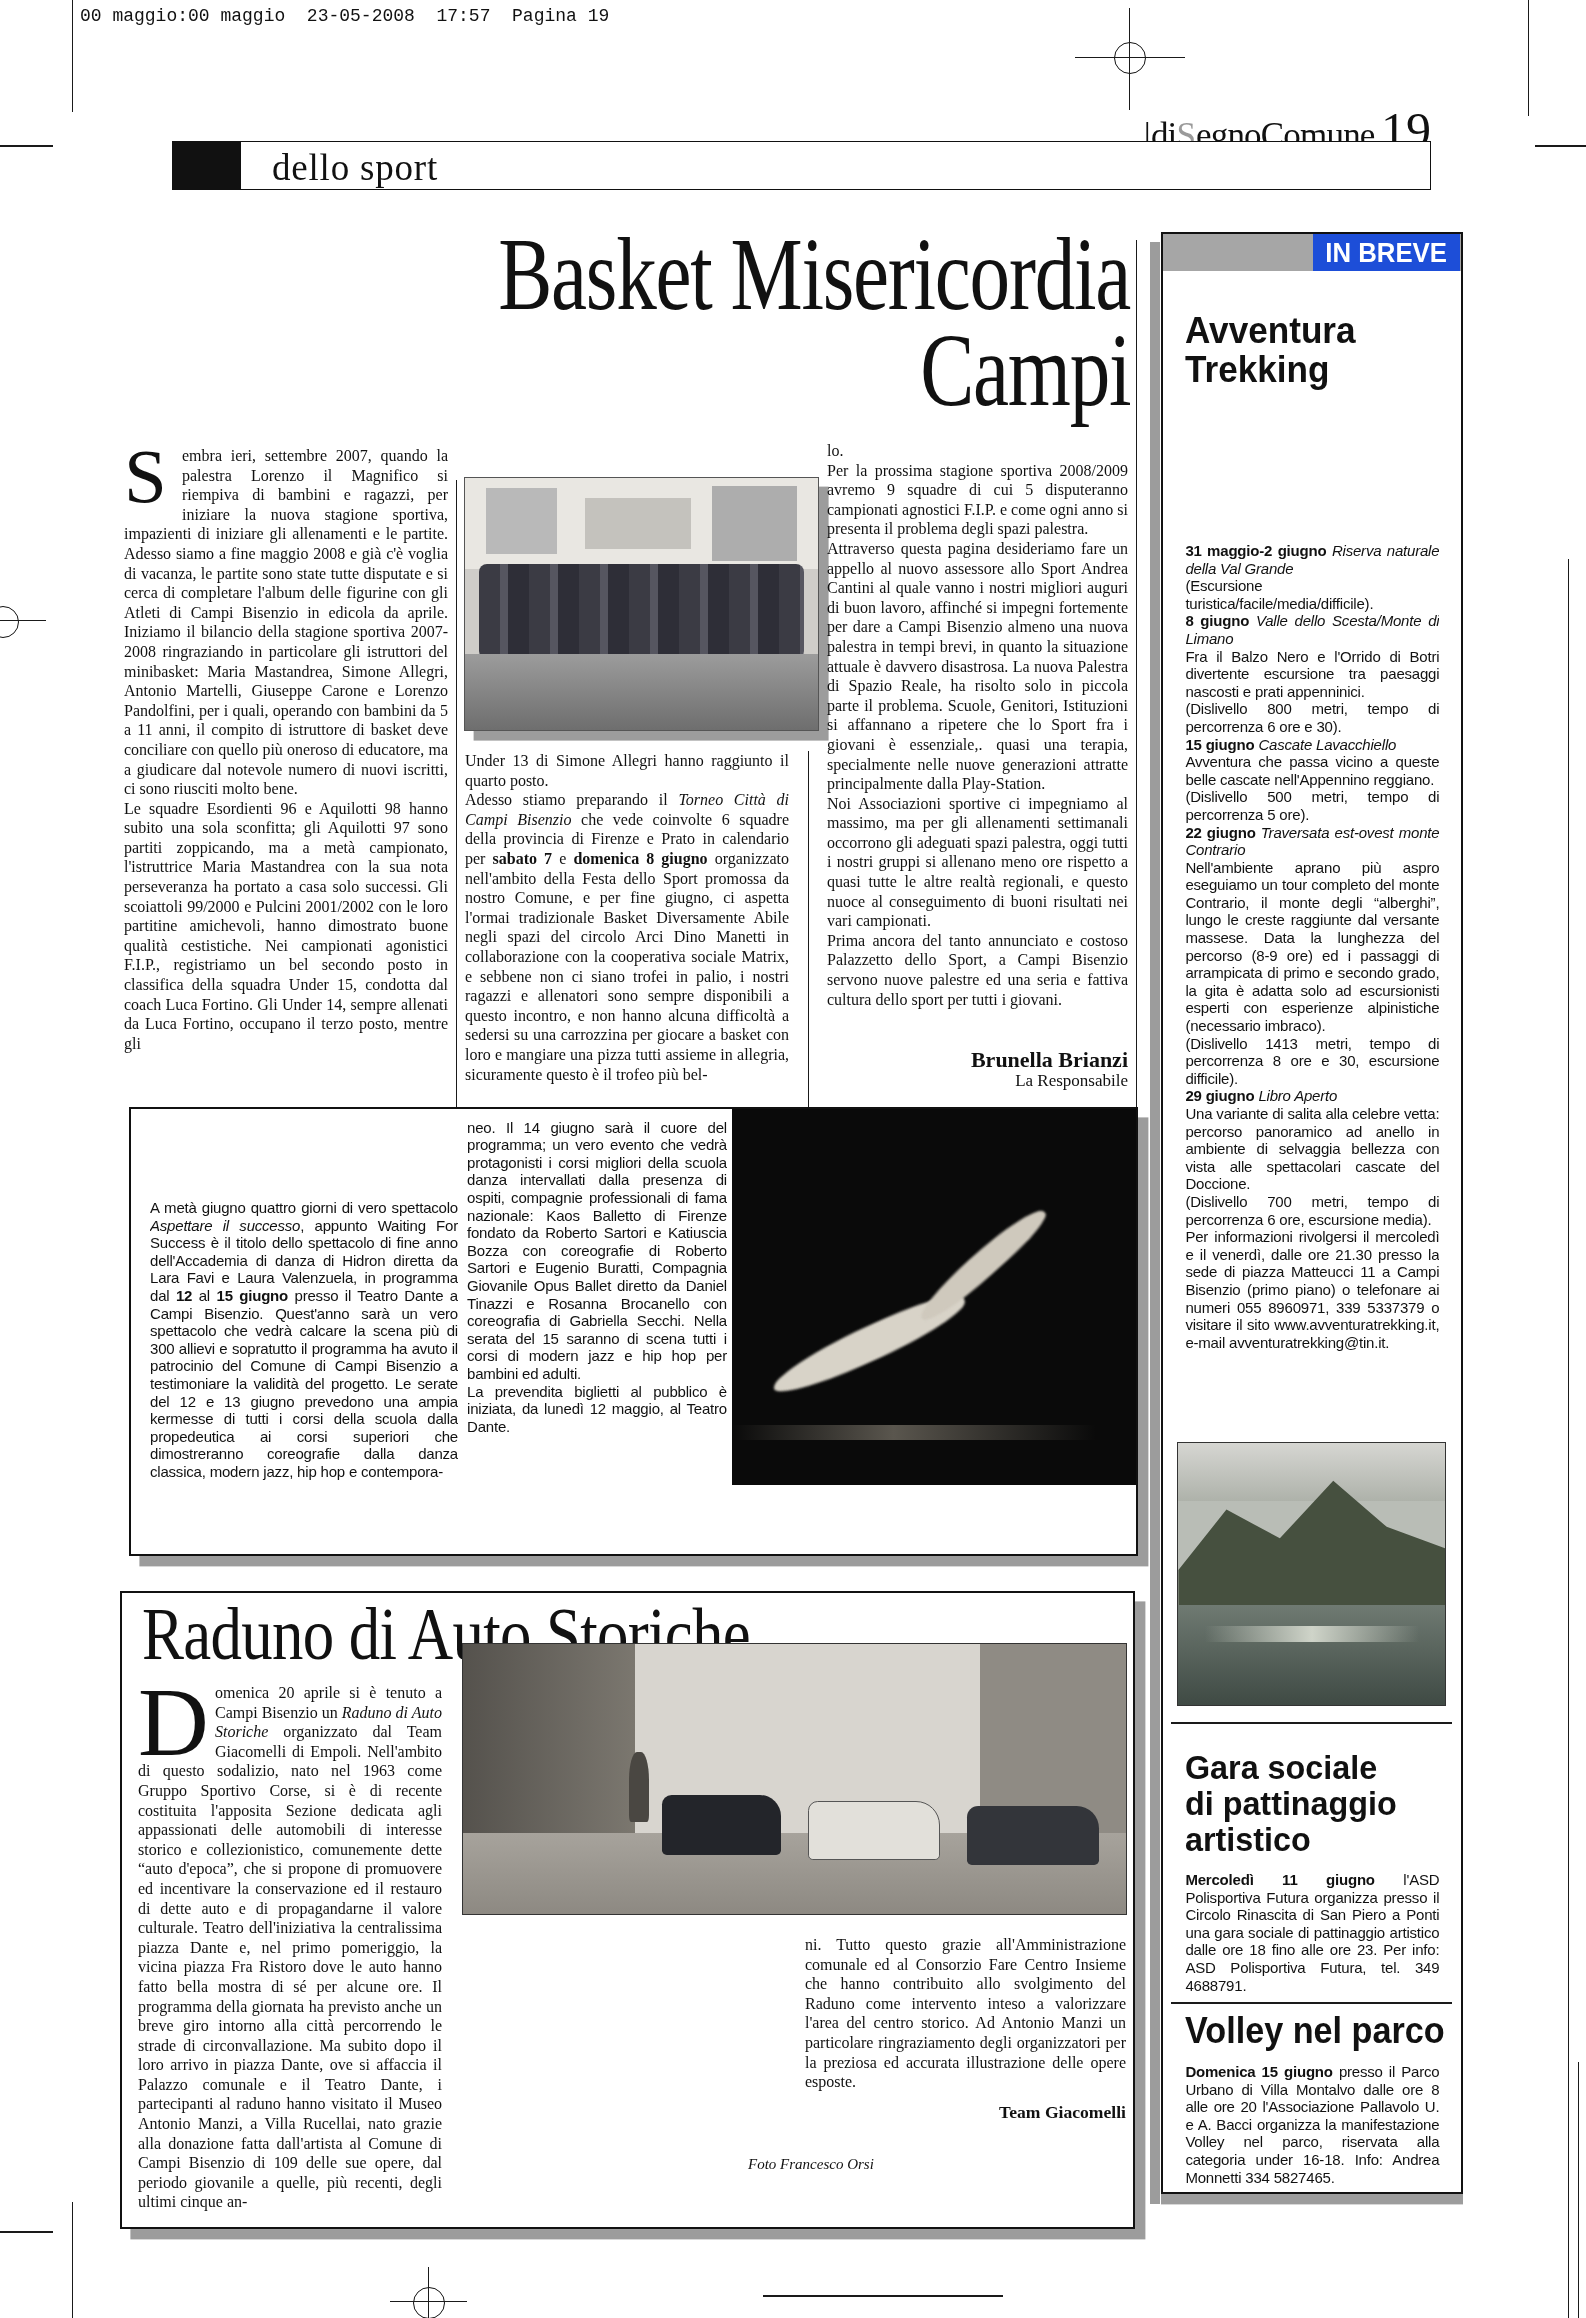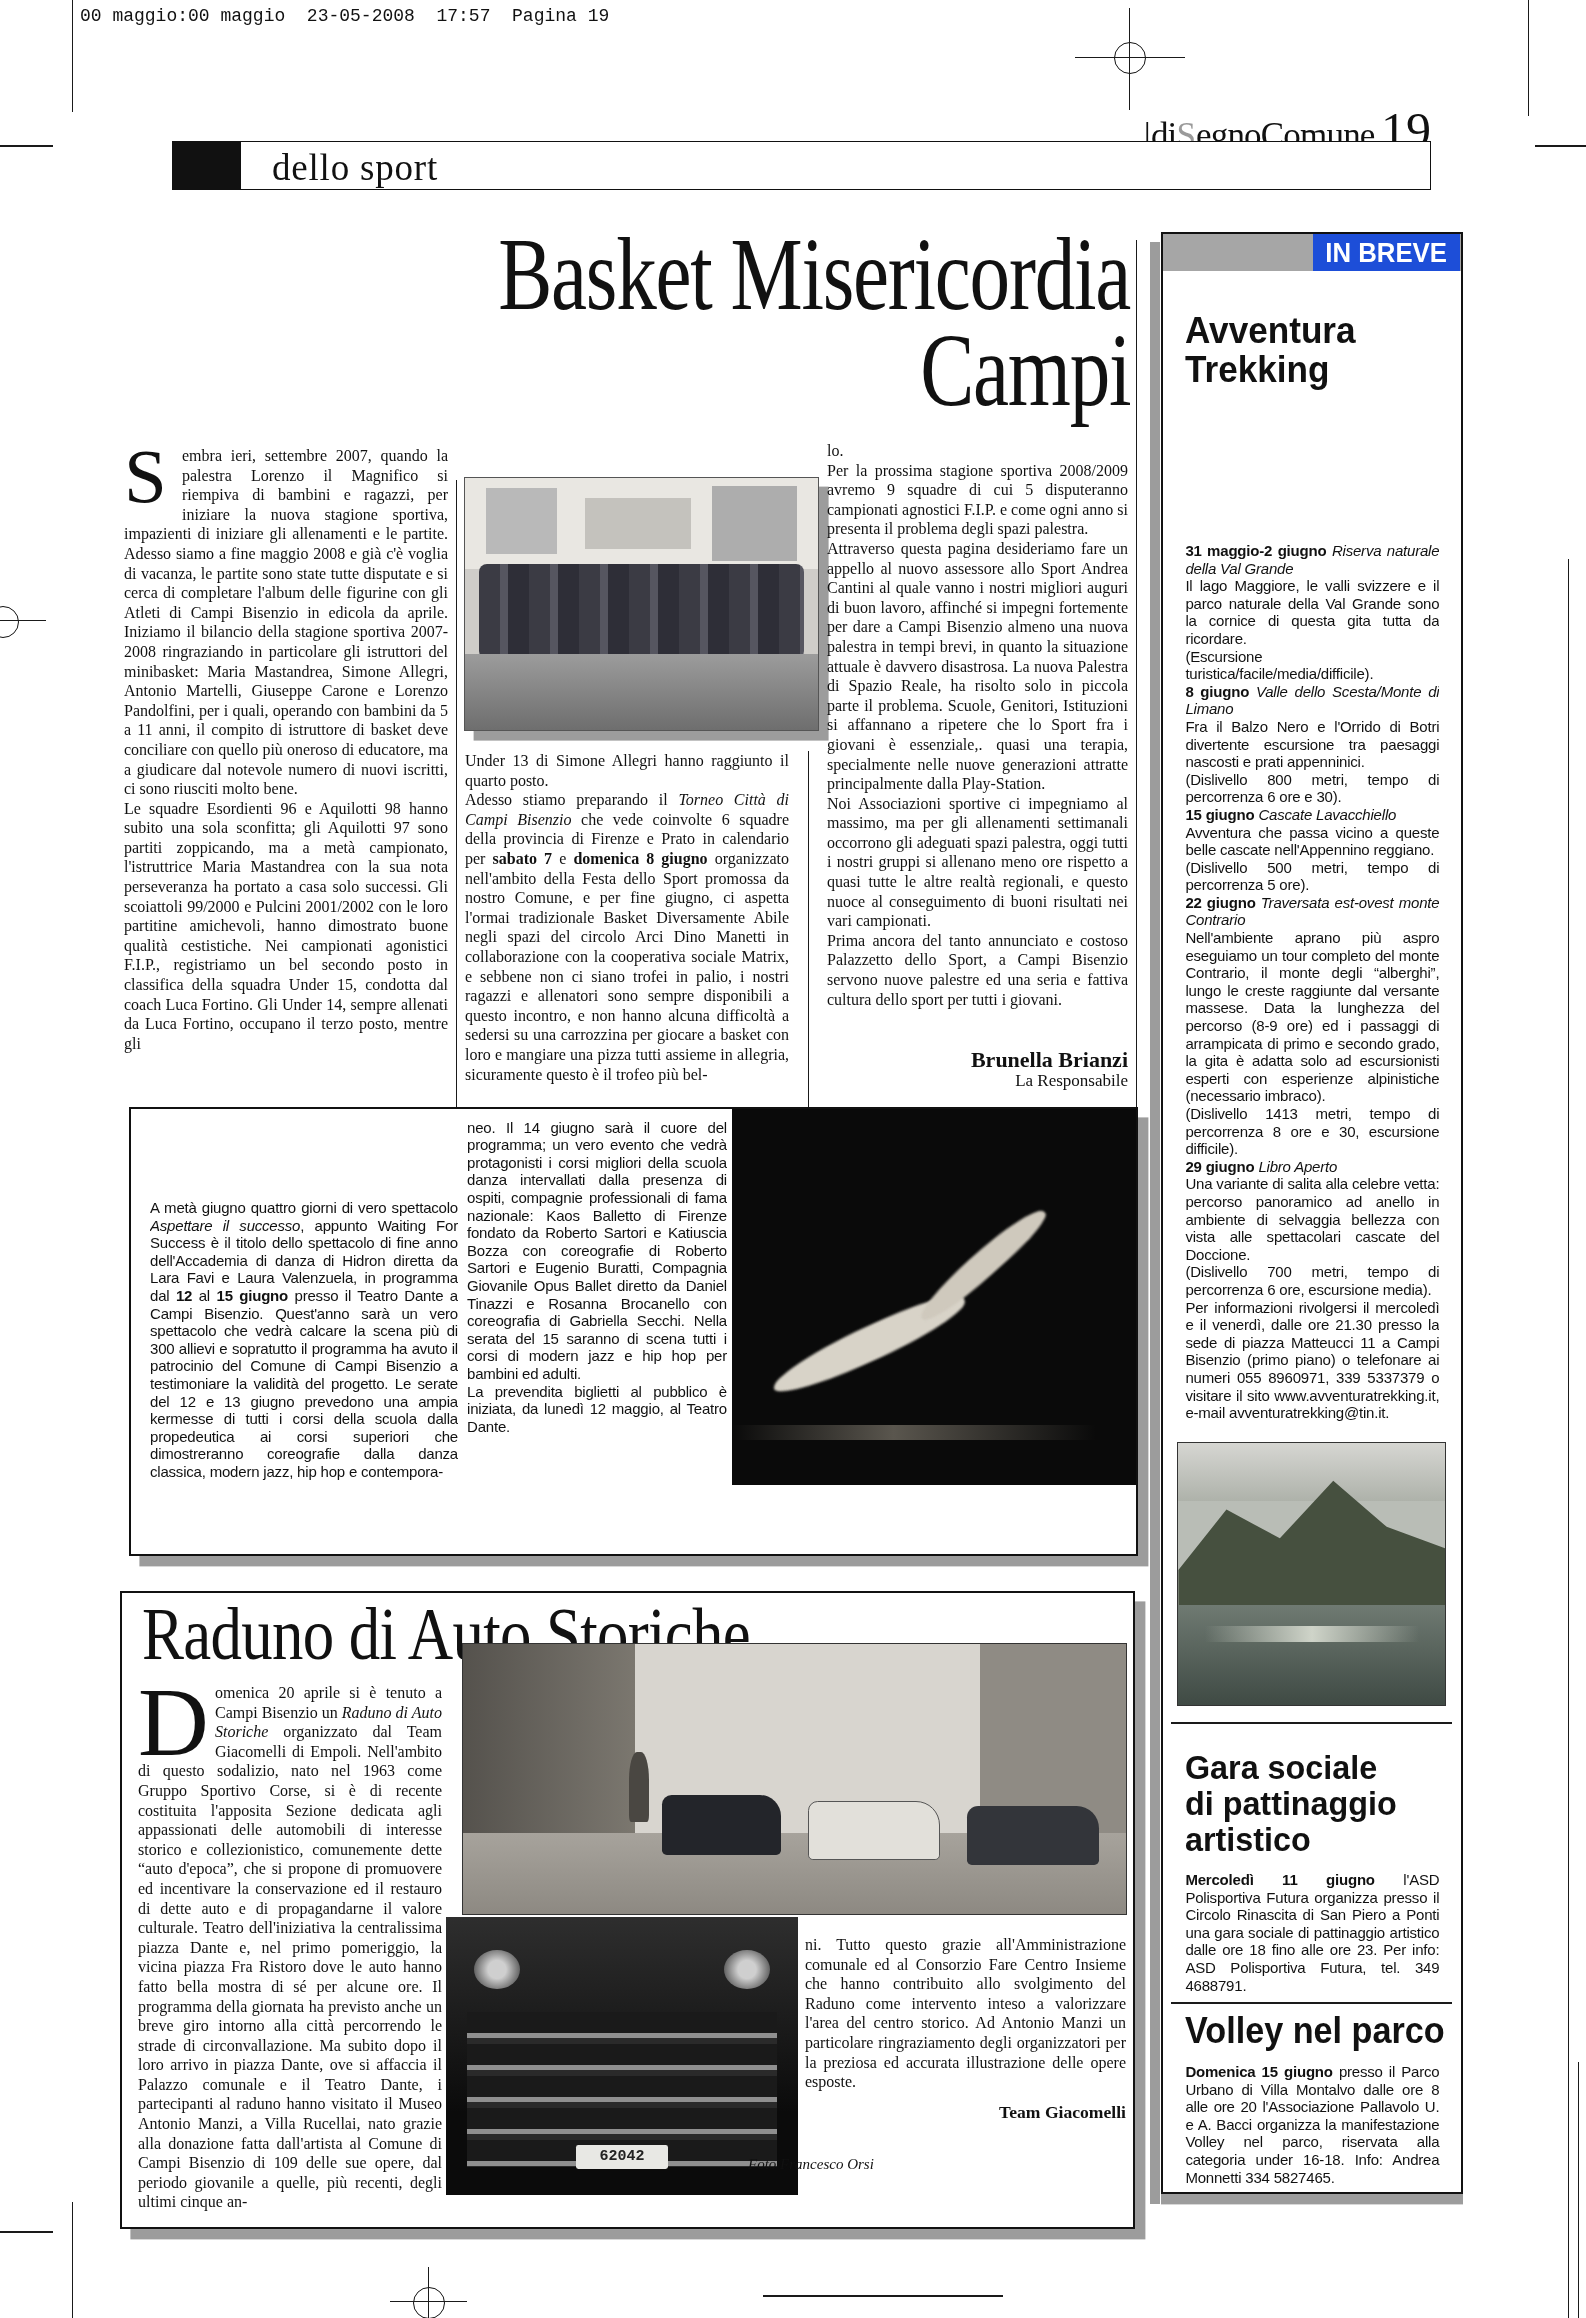--- a/index.html
+++ b/index.html
@@ -123,26 +123,20 @@
     </div>
     <div class="abs photo" style="left:340px;top:50px;width:665px;height:272px;border:1.6px solid #333;box-sizing:border-box;background:#d8d5cf;">
       <div class="abs" style="left:0;top:0;width:26%;height:78%;background:linear-gradient(90deg,#55524d,#7b776f);"></div>
       <div class="abs" style="left:78%;top:0;width:22%;height:70%;background:#8f8b84;"></div>
       <div class="abs" style="left:0;top:70%;width:100%;height:30%;background:linear-gradient(#a7a39c,#8d8982);"></div>
       <div class="abs" style="left:30%;top:56%;width:18%;height:22%;background:#23252a;border-radius:9.6px 21px 4.8px 4.8px;"></div>
       <div class="abs" style="left:52%;top:58%;width:20%;height:22%;background:#e2e0da;border:1.6px solid #555;border-radius:9.6px 24px 4.8px 4.8px;box-sizing:border-box;"></div>
       <div class="abs" style="left:76%;top:60%;width:20%;height:22%;background:#33353a;border-radius:11.2px 22.4px 4.8px 4.8px;"></div>
       <div class="abs" style="left:25%;top:40%;width:3%;height:26%;background:#4a4742;border-radius:40% 40% 10% 10%;"></div>
     </div>
-    <div class="abs photo" style="left:324px;top:324px;width:352px;height:278px;background:linear-gradient(#2e2e2e,#0b0b0b 70%);">
-      <div class="abs" style="left:6%;top:34%;width:88%;height:56%;background:repeating-linear-gradient(180deg,#1a1a1a 0 21px,#8f8f8f 21px 26px,#2a2a2a 26px 32px);"></div>
-      <div class="abs" style="left:8%;top:12%;width:13%;height:14%;background:radial-gradient(circle,#cfcfcf 30%,#5a5a5a 80%);border-radius:50%;"></div>
-      <div class="abs" style="left:79%;top:12%;width:13%;height:14%;background:radial-gradient(circle,#cfcfcf 30%,#5a5a5a 80%);border-radius:50%;"></div>
-      <div class="abs mono" style="left:37%;top:82%;width:26%;height:24px;background:#e8e8e4;color:#222;font-size:15px;font-weight:bold;text-align:center;line-height:24px;border-radius:2.4px;">62042</div>
-    </div>
     <div class="abs serif" style="left:626px;top:563px;width:264px;font-style:italic;font-size:15px;">Foto Francesco Orsi</div>
     <div class="abs serif body-serif just" style="left:683px;top:342px;width:321px;height:208px;">
       <p>ni. Tutto questo grazie all'Amministrazione comunale ed al Consorzio Fare Centro Insieme che hanno contribuito allo svolgimento del Raduno come intervento inteso a valorizzare l'area del centro storico. Ad Antonio Manzi un particolare ringraziamento degli organizzatori per la preziosa ed accurata illustrazione delle opere esposte.</p>
       <p style="text-align:right;font-weight:bold;font-size:17.6px;margin-top:11.2px;">Team Giacomelli</p>
     </div>
   </div>
 
   <div class="abs grayshadow" style="left:1150px;top:242px;width:10.4px;height:1962px;"></div>
   <div class="abs" style="left:1161px;top:232px;width:302px;height:1962px;border:2.4px solid #111;background:#fff;box-sizing:border-box;overflow:hidden;box-shadow:0 10.4px 0 #9c9c9c;">
     <div class="abs" style="left:0;top:0;width:100%;height:37px;background:#a6a6a6;"></div>
@@ -150,21 +144,20 @@
       <span class="cond" style="font-size:28px;font-weight:bold;line-height:37px;transform:scaleX(0.92);transform-origin:center;">IN BREVE</span>
     </div>
 
     <div class="abs sans" style="left:22.4px;top:77px;font-size:37px;font-weight:bold;line-height:39px;">
       <span class="cond" style="transform:scaleX(0.95);">Avventura</span><br>
       <span class="cond" style="transform:scaleX(0.95);">Trekking</span>
     </div>
 
     <div class="abs sans sb-body just" style="left:22.4px;top:308px;width:254px;height:894px;overflow:hidden;">
       <p><b>31 maggio-2 giugno</b> <i>Riserva naturale della Val Grande</i></p>
-      <p>Il lago Maggiore, le valli svizzere e il parco naturale della Val Grande sono la cornice di questa gita tutta da ricordare.</p>
       <p>(Escursione turistica/facile/media/difficile).</p>
       <p><b>8 giugno</b> <i>Valle dello Scesta/Monte di Limano</i></p>
       <p>Fra il Balzo Nero e l'Orrido di Botri divertente escursione tra paesaggi nascosti e prati appenninici.</p>
       <p>(Dislivello 800 metri, tempo di percorrenza 6 ore e 30).</p>
       <p><b>15 giugno</b> <i>Cascate Lavacchiello</i></p>
       <p>Avventura che passa vicino a queste belle cascate nell'Appennino reggiano.</p>
       <p>(Dislivello 500 metri, tempo di percorrenza 5 ore).</p>
       <p><b>22 giugno</b> <i>Traversata est-ovest monte Contrario</i></p>
       <p>Nell'ambiente aprano più aspro eseguiamo un tour completo del monte Contrario, il monte degli “alberghi”, lungo le creste raggiunte dal versante massese. Data la lunghezza del percorso (8-9 ore) ed i passaggi di arrampicata di primo e secondo grado, la gita è adatta solo ad escursionisti esperti con esperienze alpinistiche (necessario imbraco).</p>
       <p>(Dislivello 1413 metri, tempo di percorrenza 8 ore e 30, escursione difficile).</p>

